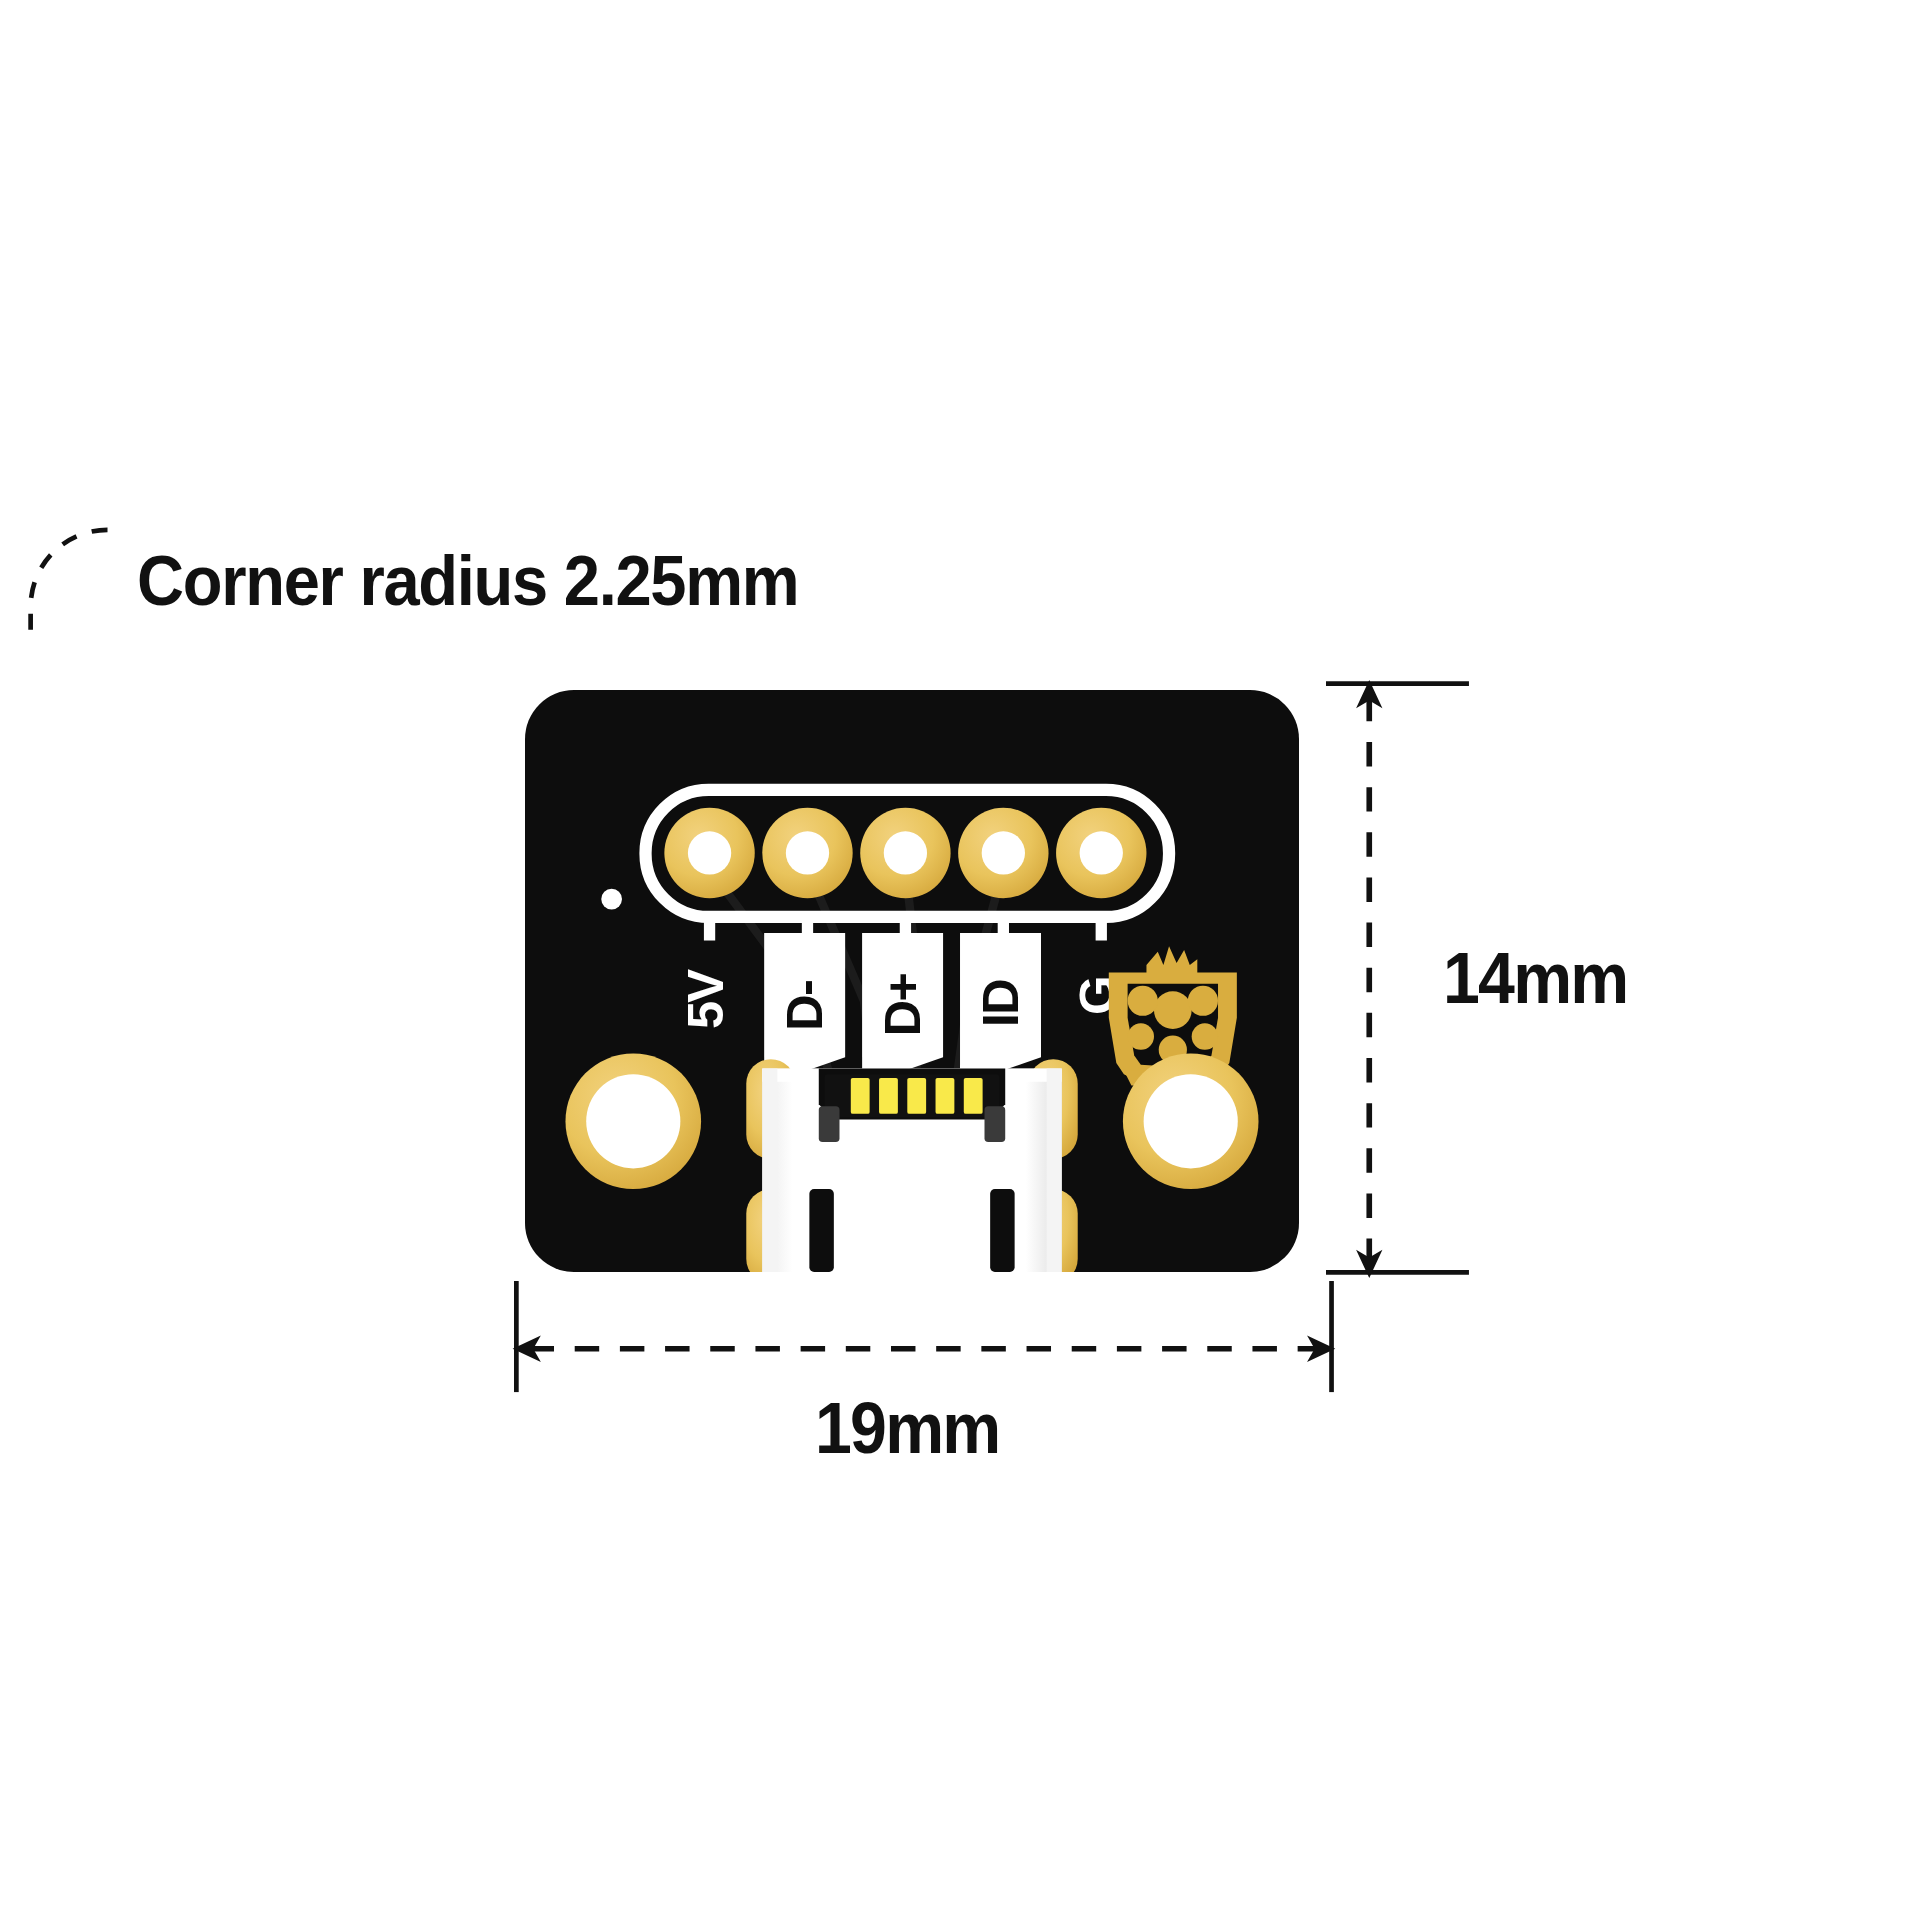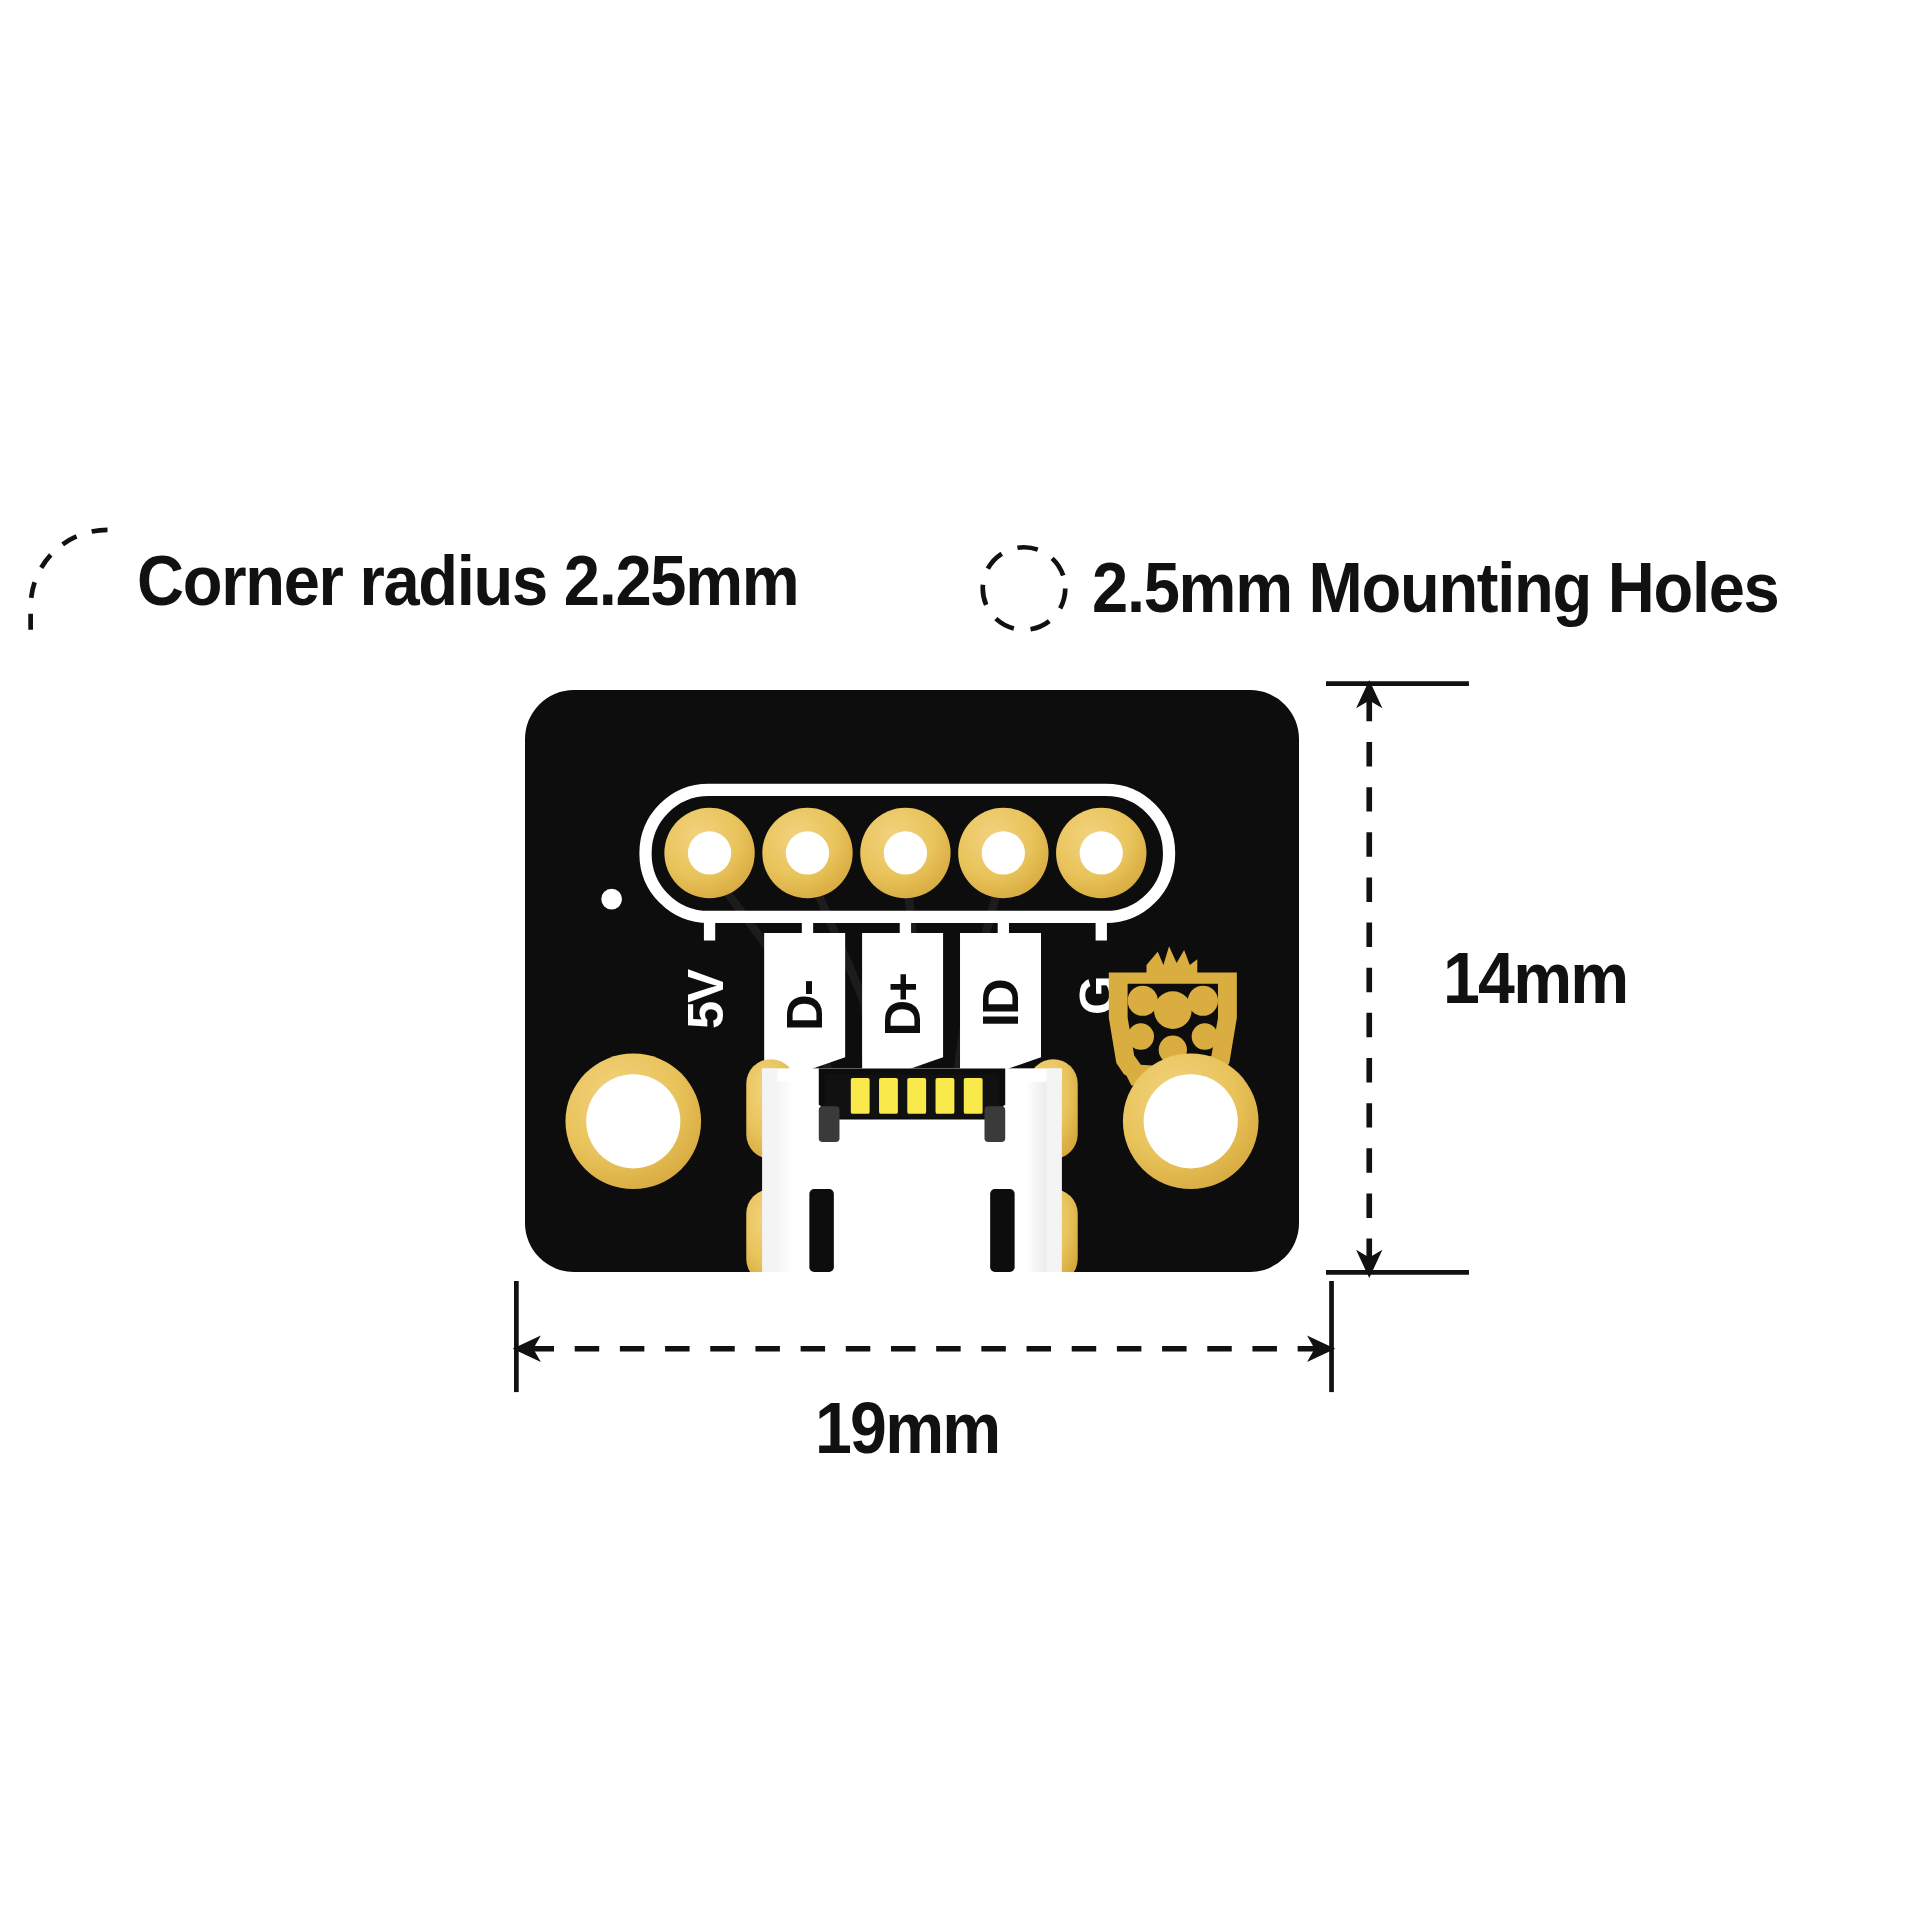--- a/index.html
+++ b/index.html
@@ -130,28 +130,20 @@
 
     <div class="legend-item legend-corner">
       <div class="legend-glyph">
         <svg viewBox="0 0 96 120">
           <path d="M 88 6 A 82 82 0 0 0 6 88 L 6 120" fill="none" stroke="#111111" stroke-width="5" stroke-dasharray="17 17" stroke-linecap="butt"></path>
         </svg>
       </div>
       <div class="legend-text">Corner radius 2.25mm</div>
     </div>
 
-    <div class="legend-item legend-holes">
-      <div class="legend-glyph">
-        <svg viewBox="0 0 96 120">
-          <circle cx="48" cy="60" r="44" fill="none" stroke="#111111" stroke-width="5" stroke-dasharray="22 18" stroke-linecap="butt"></circle>
-        </svg>
-      </div>
-      <div class="legend-text">2.5mm Mounting Holes</div>
-    </div>
 
   </div>
 
   <div class="board-wrap">
     <svg viewBox="0 0 822 618" xmlns="http://www.w3.org/2000/svg">
       <defs>
         <clipPath id="boardClip">
           <rect x="0" y="0" width="822" height="618" rx="52" ry="52"></rect>
         </clipPath>
         <radialGradient id="goldRing" cx="38%" cy="32%" r="78%">

